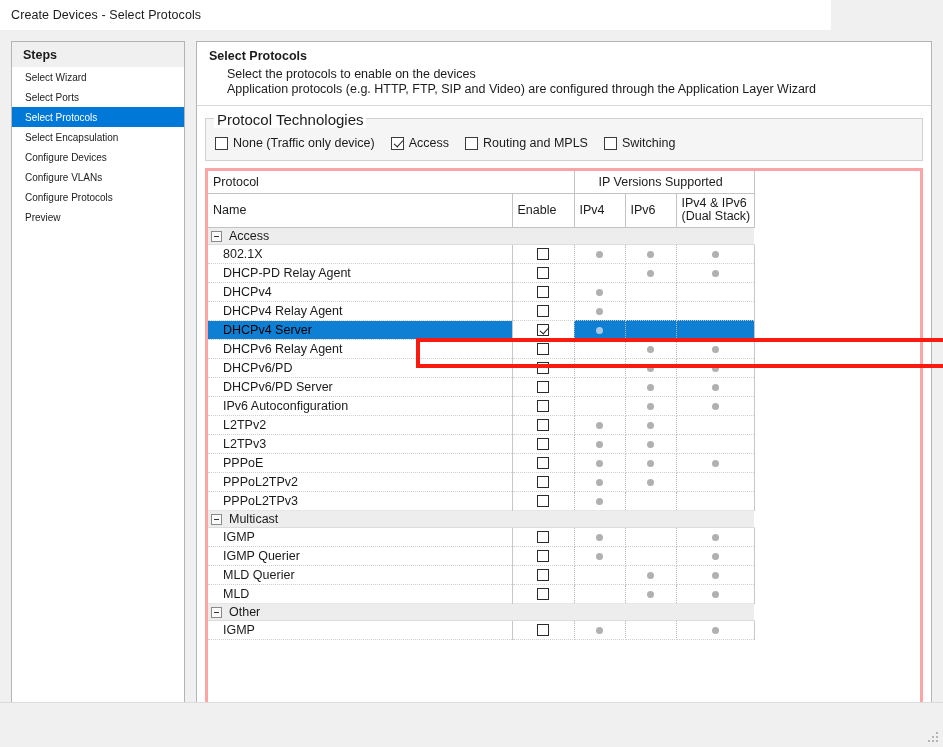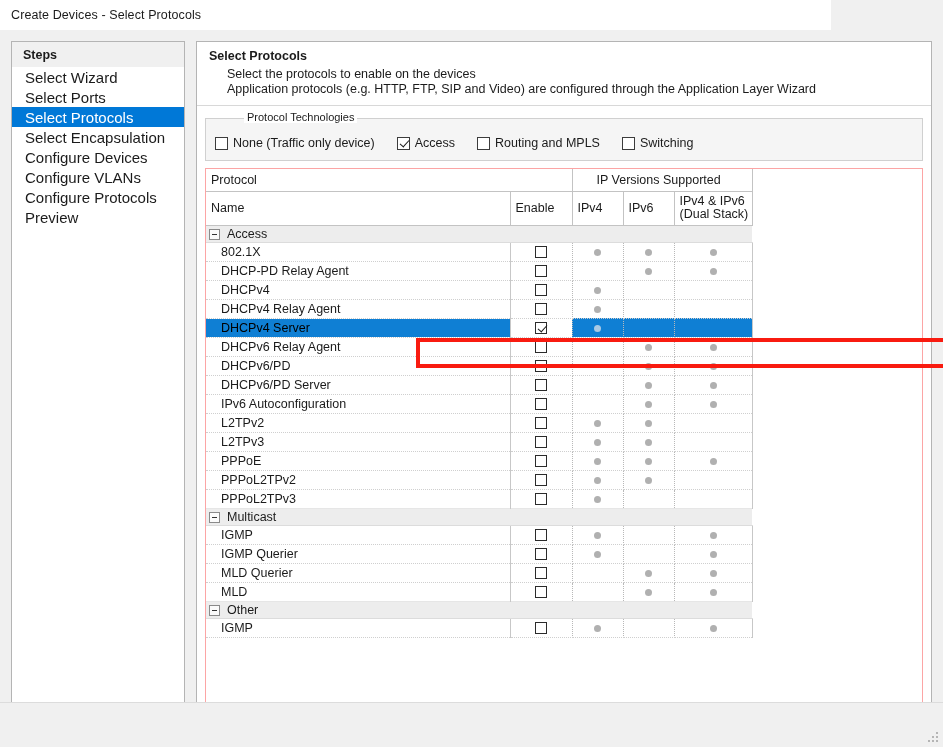--- a/index.html
+++ b/index.html
@@ -52,21 +52,21 @@
     background: #f0f0f0;
     display: flex; align-items: center;
     padding-left: 11px;
     font-weight: bold;
     font-size: 12.5px;
   }
   .step-item {
     height: 20px;
     display: flex; align-items: center;
     padding-left: 13px;
-    font-size: 15px;
+    font-size: 10px;
     color: #1b1b1b;
     white-space: nowrap;
   }
   .step-item.active {
     background: #0078d7;
     color: #ffffff;
   }
 
   
   #content-panel {
@@ -98,28 +98,27 @@
   #tech-group {
     position: absolute; left: 8px; top: 76px;
     width: 718px; height: 43px;
     border: 1px solid #d0d0d0;
     background: #f5f5f5;
   }
   #tech-legend {
     position: absolute; left: 8px; top: -8px;
     background: #ffffff;
     padding: 0 3px;
-    font-size: 11px;
+    font-size: 15px;
     color: #1b1b1b;
-    margin-left: 30px;
   }
   #tech-row {
     position: absolute; left: 9px; top: 17px;
     display: flex; align-items: center;
-    gap: 22px;
+    gap: 16px;
   }
   .cbx-wrap {
     display: flex; align-items: center;
     gap: 5px; font-size: 12.5px;
     white-space: nowrap;
   }
   .cbx {
     width: 13px; height: 13px;
     border: 1px solid #3c3c3c;
     background: #ffffff;
@@ -134,21 +133,21 @@
     border: solid #1b1b1b;
     border-width: 0 1.6px 1.6px 0;
     transform: rotate(42deg);
   }
 
   
   #table-outer {
     position: absolute; left: 8px; top: 126px;
     width: 718px; height: 571px;
     background: #ffffff;
-    border: 1px solid #fca5a5;
+    border: 3px solid #fca5a5;
     overflow: hidden;
   }
   table.grid {
     border-collapse: collapse;
     table-layout: fixed;
     width: 546px;
     font-size: 12.5px;
   }
   table.grid col.c-name   { width: 304px; }
   table.grid col.c-enable { width: 62px; }

